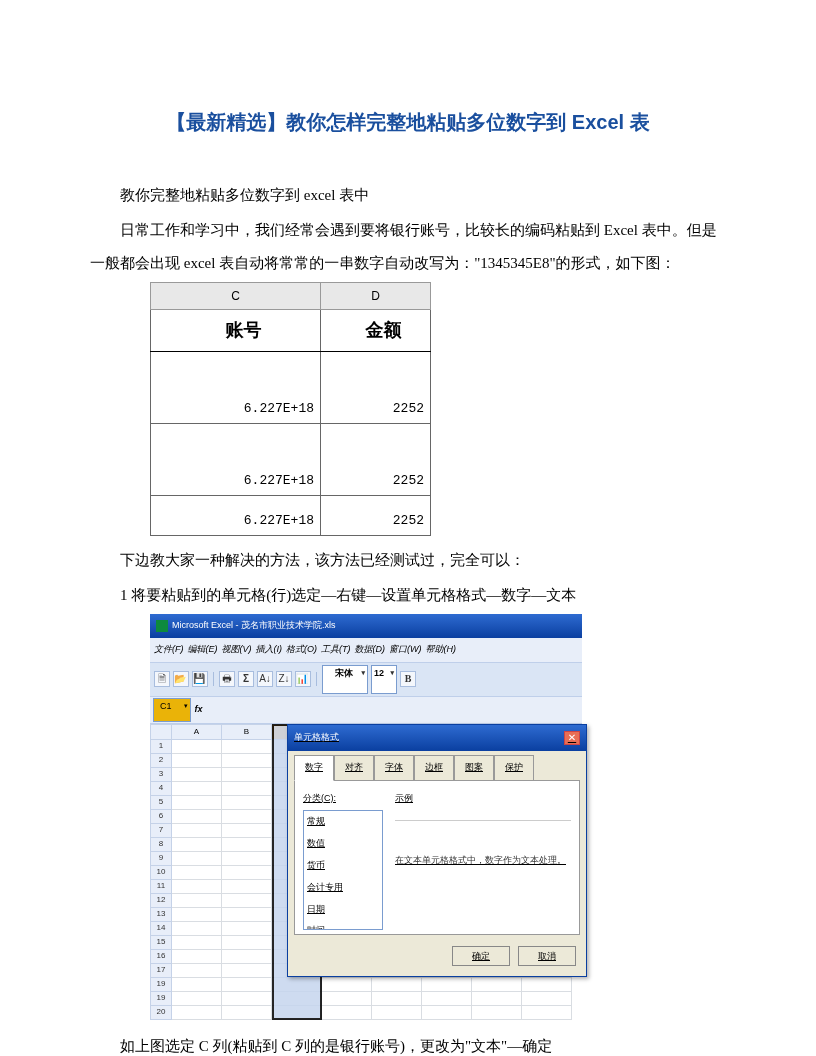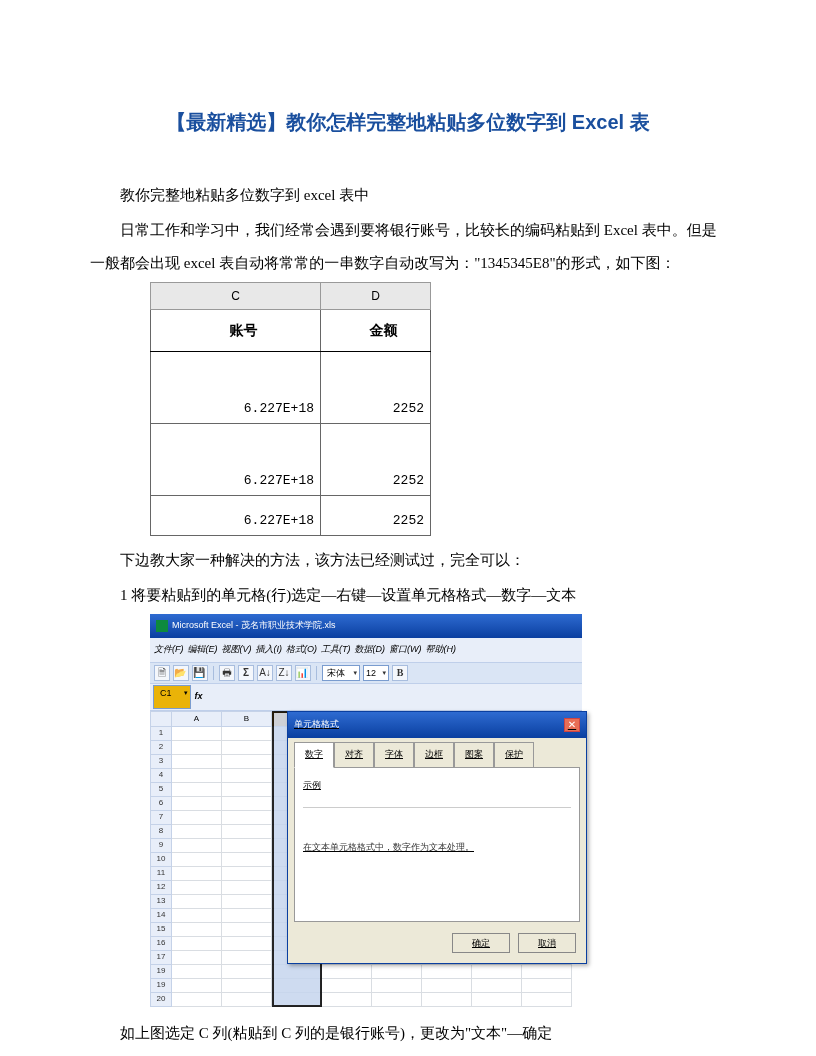--- a/index.html
+++ b/index.html
@@ -48,21 +48,21 @@
     .col-c { width: 170px; }
     .col-d { width: 110px; }
     .hdr-cell {
       font-weight: bold;
       text-align: center;
       border-left: 1px solid #666;
       border-right: 1px solid #666;
       border-top: 1px solid #666;
       border-bottom: 1.5px solid #000;
       height: 42px;
-      font-size: 14px;
+      font-size: 18px;
       padding-left: 16px;
     }
     .data-cell {
       text-align: right;
       border-left: 1px solid #666;
       border-right: 1px solid #666;
       border-bottom: 1px solid #666;
       height: 72px;
       padding-right: 6px;
       vertical-align: bottom;
@@ -117,25 +117,26 @@
       display: inline-flex;
       align-items: center;
       justify-content: center;
       font-size: 10px;
       color: #333;
     }
     .tb-sep { width: 1px; height: 14px; background: #a8bdde; margin: 0 2px; }
     .fontbox {
       background: #fff;
       border: 1px solid #7a9ccf;
-      padding: 0 14px 0 4px;
-      height: 16px;
+      padding: 0 14px 0 12px;
+      height: 29px;
       line-height: 14px;
       font-size: 9px;
       position: relative;
+      font-weight: bold;
     }
     .fontbox::after {
       content: "▾";
       position: absolute;
       right: 2px;
       font-size: 7px;
       color: #333;
     }
     .addrbar {
       background: #e8eef9;
@@ -582,20 +583,31 @@
         </div>
         <div class="dlg-tabs">
           <div class="dlg-tab active">数字</div>
           <div class="dlg-tab">对齐</div>
           <div class="dlg-tab">字体</div>
           <div class="dlg-tab">边框</div>
           <div class="dlg-tab">图案</div>
           <div class="dlg-tab">保护</div>
         </div>
         <div class="dlg-body">
+          <div>
+            <div class="catlabel">分类(C):</div>
+            <div class="catlist" id="catlist">
+                <div>常规</div>
+                <div>数值</div>
+                <div>货币</div>
+                <div>会计专用</div>
+                <div>日期</div>
+                <div>时间</div>
+              </div>
+          </div>
           <div class="preview">
             <div class="prevhdr">示例</div>
             <div class="prevnote">在文本单元格格式中，数字作为文本处理。</div>
           </div>
         </div>
         <div class="dlg-btns">
           <div class="dlg-btn">确定</div>
           <div class="dlg-btn">取消</div>
         </div>
       </div>

